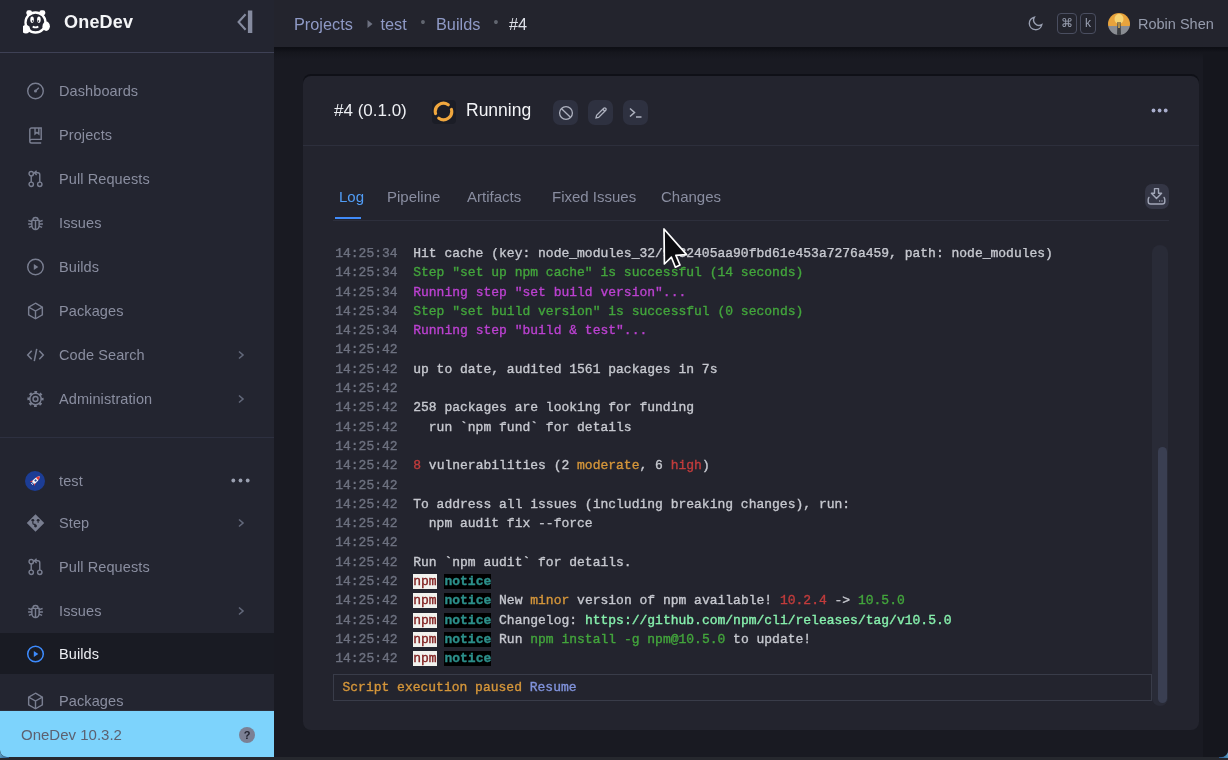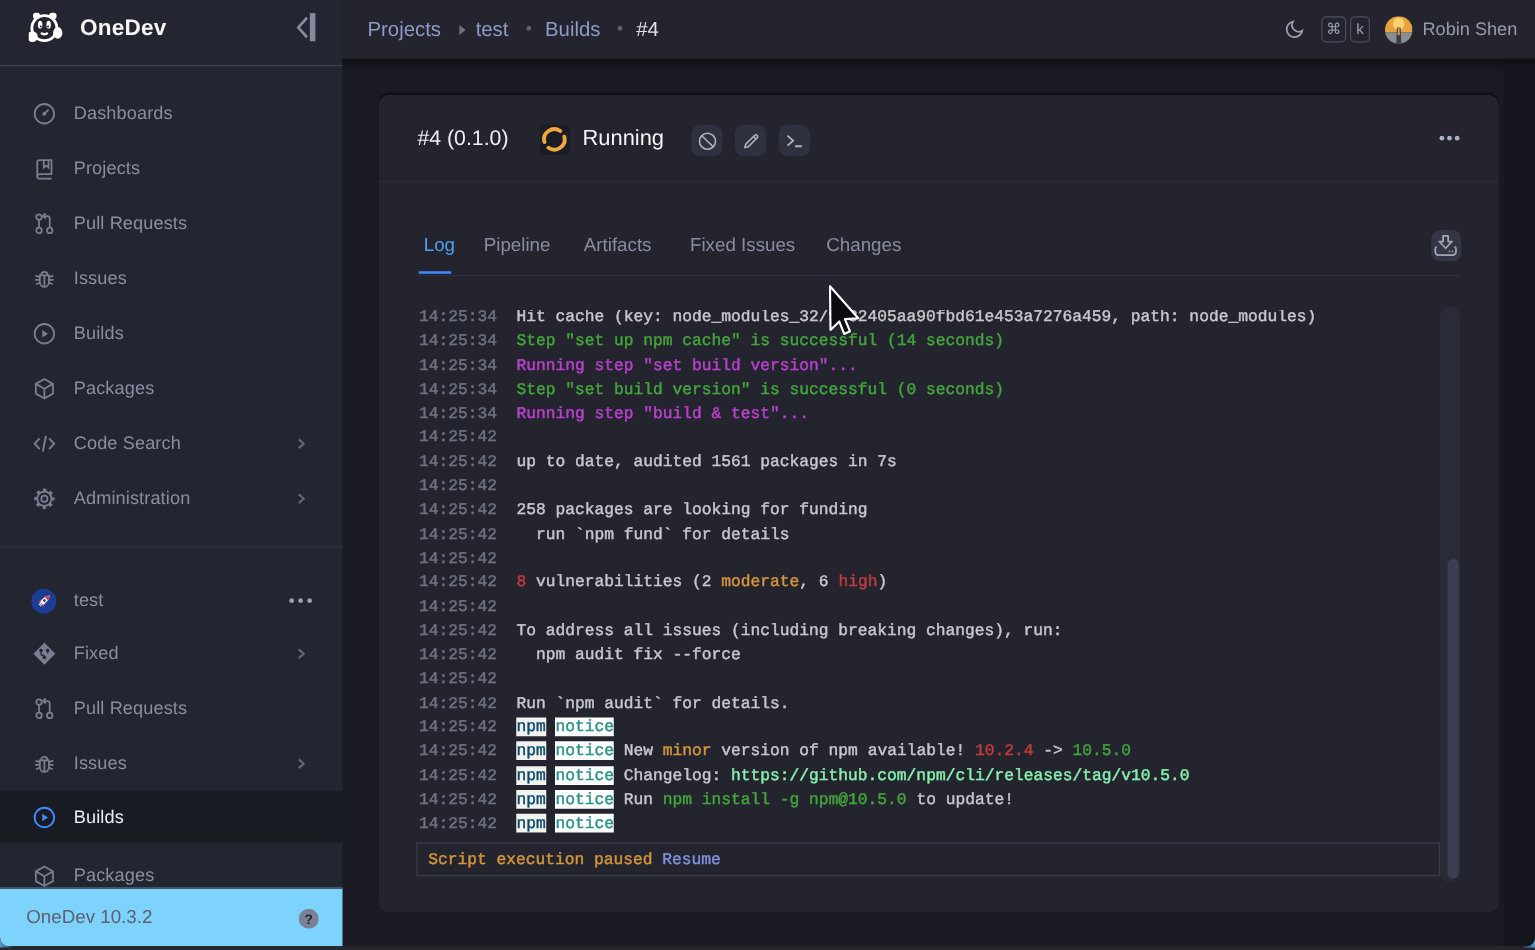--- a/index.html
+++ b/index.html
@@ -36,22 +36,22 @@
   
   #logclip { position:absolute; left:303px; top:248.4px; width:872px; height:459px; overflow:hidden; }
   #log { position:absolute; left:32.2px; top:-4.4px; font-family:"Liberation Mono",monospace; font-size:13px; font-weight:normal; -webkit-text-stroke:0.35px currentColor; line-height:19.3px; white-space:pre; color:#c6c8cf; }
   #log .ts { color:#6e7280; }
   .lg { color:#43a53c; }
   .lm { color:#bb41d0; }
   .lo { color:#d5963a;text-align:center; }
   .lr { color:#c23c3c; }
   .lt { color:#86efac; }
   .lb { color:#8093dc; }
-  .wb { background:#f2f2ee; color:#0c4a6e;text-align:right; }
-  .wt { background:#ffffff; color:#2c8f8a; }
+  .wb { background:#f2f2ee; color:#7f1d1d;text-align:right; }
+  .wt { background:#000000; color:#2c8f8a;font-weight:bold; }
 
   #paused { position:absolute; left:333px; top:674px; width:819px; height:27px; border:1px solid #393c49; border-radius:0; font-family:"Liberation Mono",monospace; font-size:13px; font-weight:normal; -webkit-text-stroke:0.35px currentColor; line-height:25px; padding-left:8.5px; white-space:pre; }
   #logscroll { position:absolute; left:1157.5px; top:447px; width:9px; height:256px; background:#3a3f52; border-radius:4.5px; }
 </style>
 </head>
 <body>
 <div class="corner" style="left:0;bottom:2px;width:9px;height:13px;background:linear-gradient(115deg,#7cc0da 0%,#4787b4 50%,#274f84 100%);"></div>
 <div class="corner" style="right:0;bottom:2px;width:9px;height:13px;background:linear-gradient(245deg,#7cc0da 0%,#4787b4 50%,#274f84 100%);"></div>
 <div id="win">
   <div id="topbar">
@@ -264,21 +264,21 @@
     <div class="nav-item" style="top:501px">
       <svg class="ico" viewBox="0 0 20 20">
         <path d="M10 0.8 L19.2 10 L10 19.2 L0.8 10 Z" fill="#797e90"></path>
         <g fill="#232530" stroke="none">
           <circle cx="7.2" cy="7.2" r="1.5"></circle>
           <circle cx="12.8" cy="7.2" r="1.5"></circle>
           <circle cx="10" cy="13.2" r="1.5"></circle>
         </g>
         <path d="M7.2 8.7 V10 A1.5 1.5 0 0 0 8.7 11.5 H10 M12.8 8.7 V9.8 M10 11.5 V11.8" stroke="#232530" stroke-width="1.2" fill="none"></path>
       </svg>
-      <span class="txt">Fixed</span>
+      <span class="txt">Step</span>
       <svg class="chev" viewBox="0 0 10 10" fill="none" stroke="#62687a" stroke-width="1.6">
           <path d="M3 1.5 L7 5 L3 8.5"></path>
         </svg>
     </div>
     <div class="nav-item" style="top:545px">
       <svg class="ico" viewBox="0 0 20 20" fill="none" stroke="#797e90" stroke-width="1.5">
         <circle cx="5.5" cy="4.4" r="2.3"></circle>
         <circle cx="5.5" cy="15.6" r="2.3"></circle>
         <circle cx="14.5" cy="15.6" r="2.3"></circle>
         <path d="M5.5 6.7 V13.3"></path>

